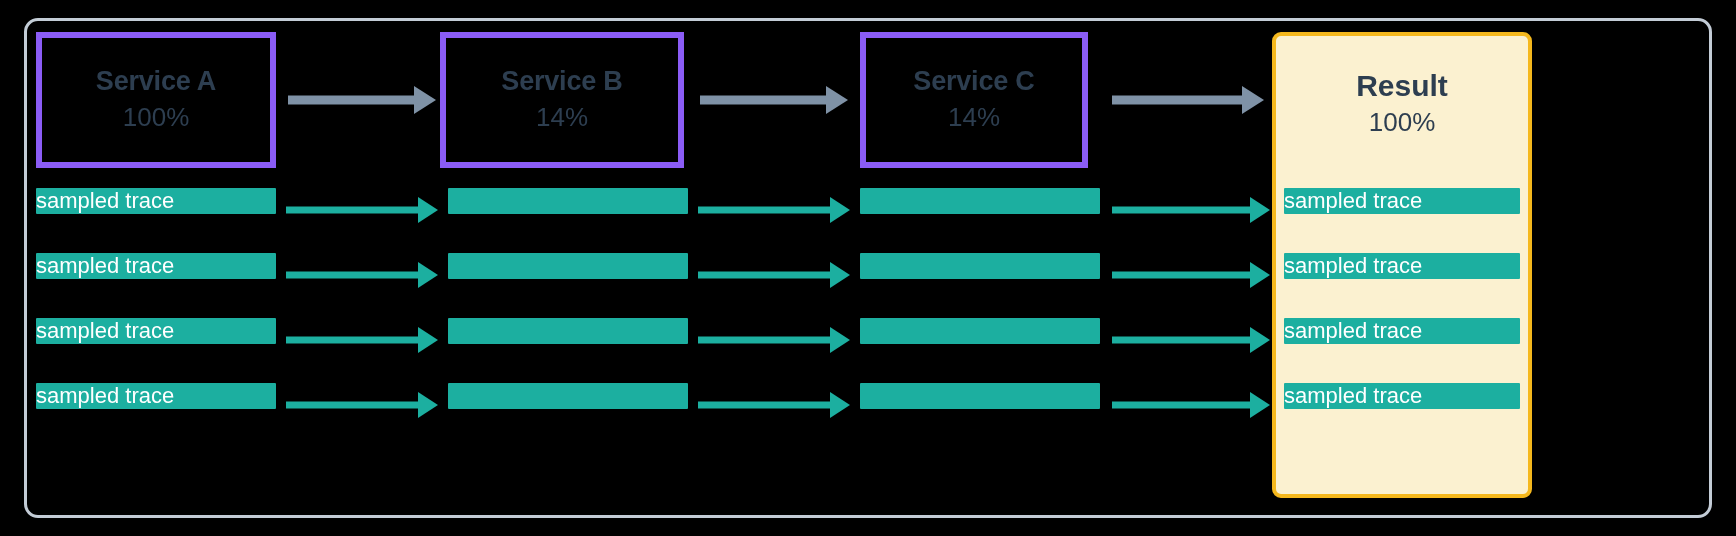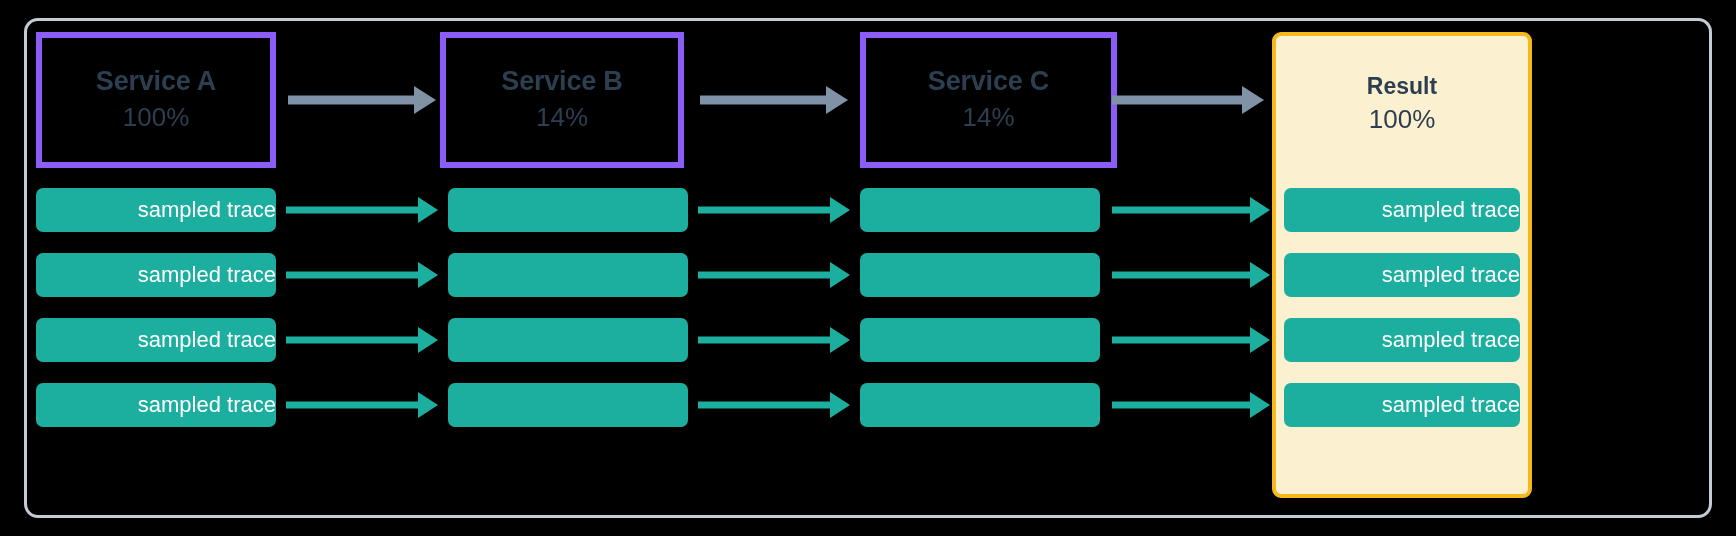--- a/index.html
+++ b/index.html
@@ -75,39 +75,39 @@
     top: 0;
     width: 100%;
     height: 135px;
     display: flex;
     flex-direction: column;
     align-items: center;
     justify-content: center;
     color: #2d3e50;
   }
   .result-head .svc-title {
-    font-size: 23px;
+    font-size: 30px;
     font-weight: bold;
     color: #2d3e50;
   }
   .result-head .svc-pct {
     font-size: 26px;
     color: #2d3e50;
     margin-top: 4px;
   }
 
   
   .trace-bar {
     position: absolute;
-    height: 44px;
+    height: 26px;
     background: #1cafa0;
-    border-radius: 7px;
+    border-radius: 1px;
     display: flex;
     align-items: center;
-    justify-content: flex-end;
+    justify-content: flex-start;
     color: #ffffff;
     font-size: 22px;
     line-height: 1;
   }
   .trace-bar.blank { color: transparent; }
 
   
   .arrow { position: absolute; }
   .arrow .shaft {
     position: absolute;
@@ -145,21 +145,21 @@
   <div class="service-box" style="left:36px; top:32px; width:240px; height:136px;">
     <span class="svc-title">Service A</span>
     <span class="svc-pct">100%</span>
   </div>
 
   <div class="service-box" style="left:440px; top:32px; width:244px; height:136px;">
     <span class="svc-title">Service B</span>
     <span class="svc-pct">14%</span>
   </div>
 
-  <div class="service-box" style="left:860px; top:32px; width:257px; height:136px;">
+  <div class="service-box" style="left:860px; top:32px; width:228px; height:136px;">
     <span class="svc-title">Service C</span>
     <span class="svc-pct">14%</span>
   </div>
 
   <div class="result-panel">
     <div class="result-head">
       <span class="svc-title">Result</span>
       <span class="svc-pct">100%</span>
     </div>
   </div>

